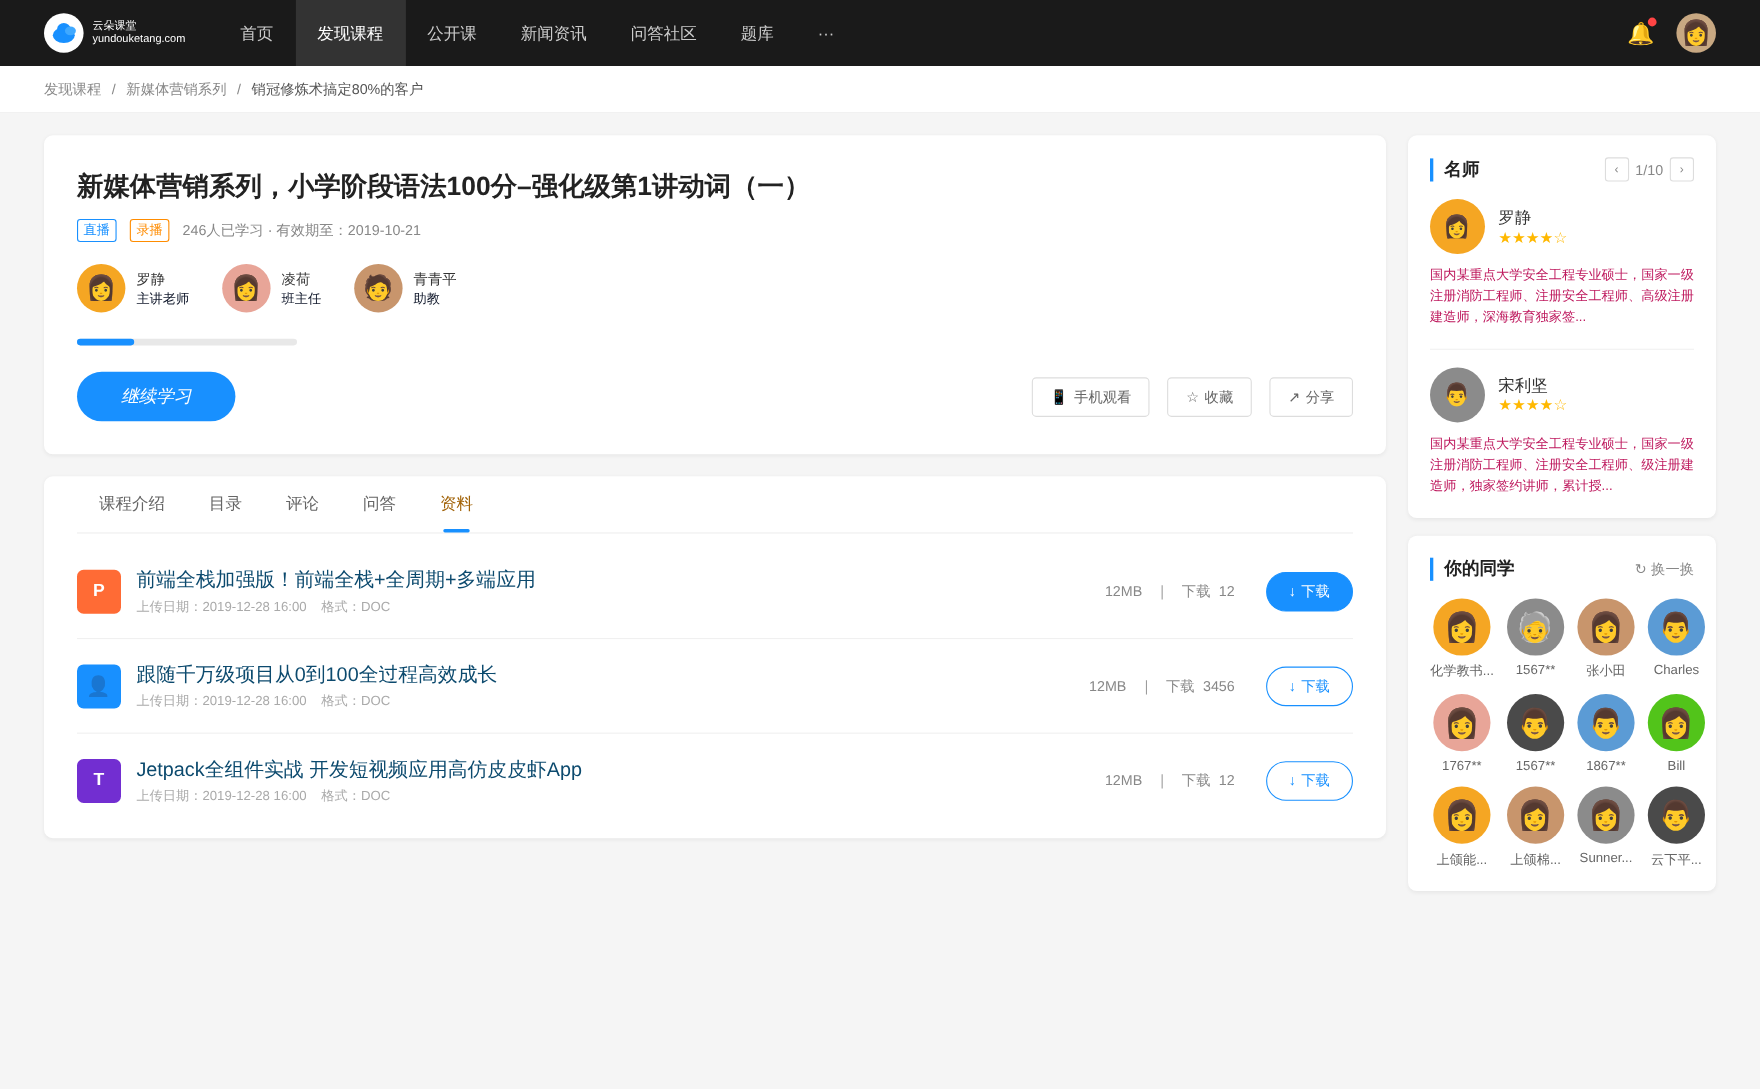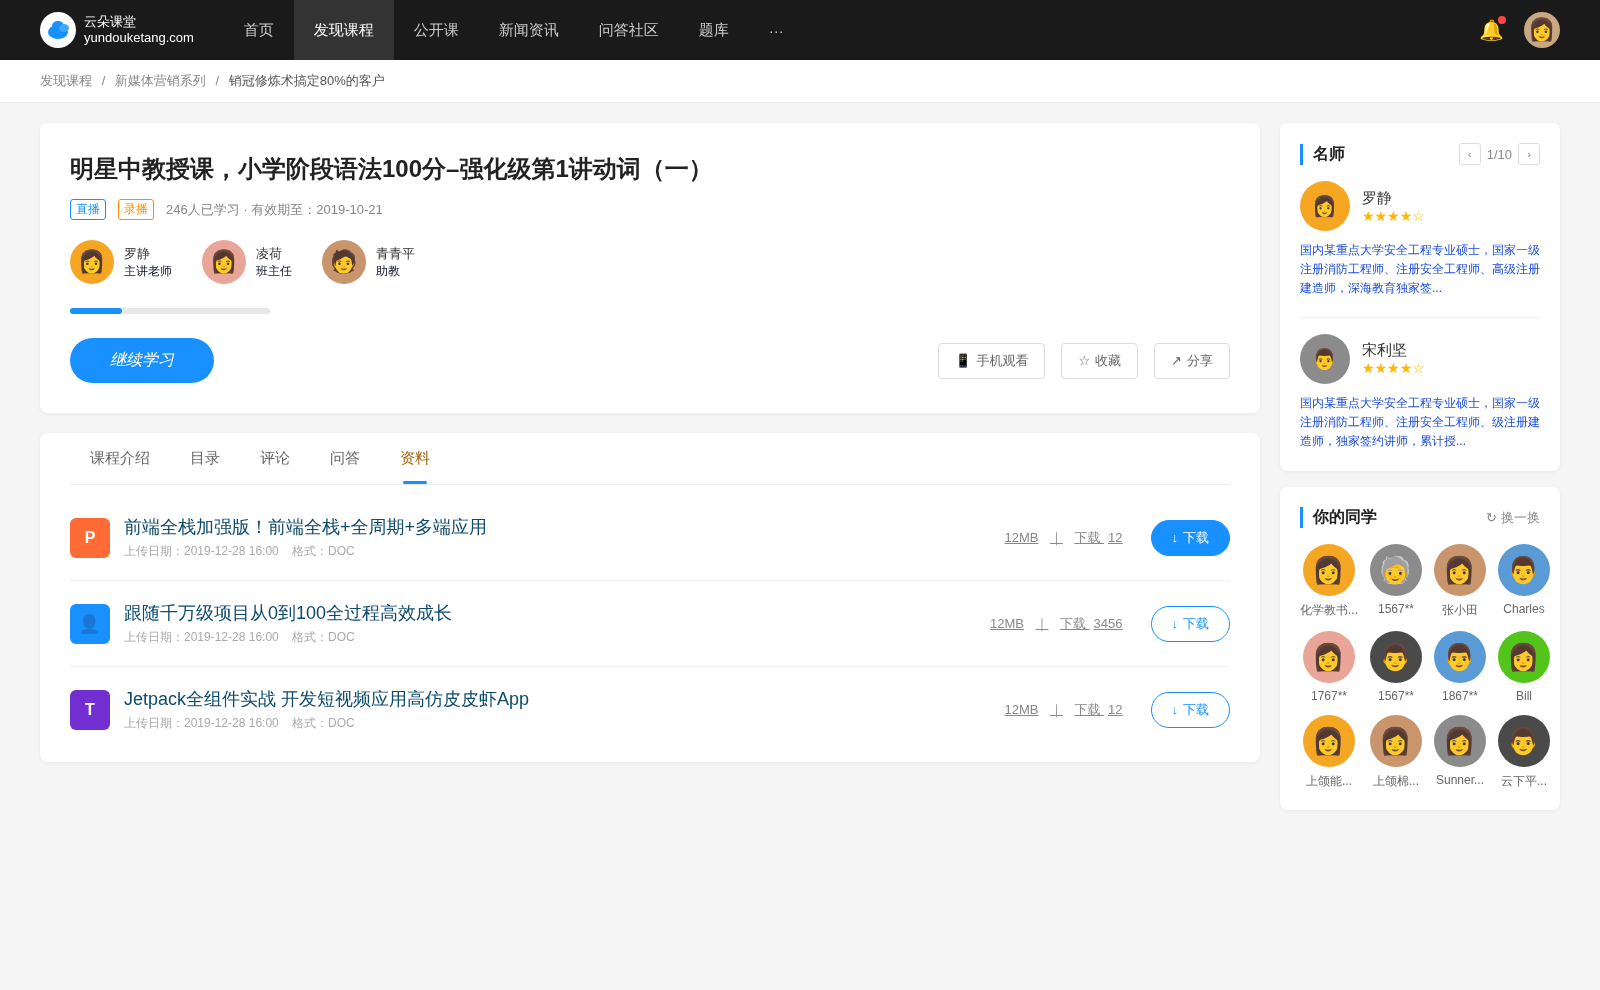--- a/index.html
+++ b/index.html
@@ -68,41 +68,41 @@
     .resource-item { display: flex; align-items: center; padding: 20px 0; border-bottom: 1px solid #f0f0f0; }
     .resource-item:last-child { border-bottom: none; }
     .resource-icon { width: 40px; height: 40px; border-radius: 6px; display: flex; align-items: center; justify-content: center; color: #fff; font-weight: bold; font-size: 16px; margin-right: 14px; flex-shrink: 0; }
     .resource-icon-p { background: #ff6b35; }
     .resource-icon-u { background: #1890ff; }
     .resource-icon-t { background: #722ed1; }
     .resource-info { flex: 1; }
     .resource-name { font-size: 18px; color: #0c4a6e; margin-bottom: 4px; }
     .resource-meta { font-size: 12px; color: #aaa; }
     .resource-stats { color: #888; font-size: 13px; margin-right: 20px; white-space: nowrap; }
-    .resource-stats span { margin: 6px 4px; text-decoration: underline; }
+    .resource-stats span { margin: 6px 4px; }
     .btn-download { background: #fff; color: #1890ff; border: 1px solid #1890ff; border-radius: 20px; padding: 8px 20px; font-size: 13px; cursor: pointer; display: flex; align-items: center; gap: 5px; white-space: nowrap; }
     .btn-download-solid { background: #1890ff; color: #fff; border: 1px solid #1890ff; border-radius: 20px; padding: 8px 20px; font-size: 13px; cursor: pointer; display: flex; align-items: center; gap: 5px; white-space: nowrap; }
 
     
     .right-sidebar { width: 280px; flex-shrink: 0; }
 
     
     .sidebar-card { background: #fff; border-radius: 8px; padding: 20px; margin-bottom: 16px; box-shadow: 0 1px 4px rgba(0,0,0,0.06); }
     .sidebar-card-header { display: flex; align-items: center; margin-bottom: 16px; }
     .sidebar-card-title { font-size: 16px; font-weight: bold; color: #222; border-left: 3px solid #1890ff; padding-left: 10px; flex: 1; }
     .pagination-mini { display: flex; align-items: center; gap: 6px; font-size: 13px; color: #888; }
     .pagination-mini button { background: none; border: 1px solid #ddd; border-radius: 3px; width: 22px; height: 22px; cursor: pointer; display: flex; align-items: center; justify-content: center; font-size: 11px; color: #888; }
     .teacher-item { margin-bottom: 18px; }
     .teacher-item:last-child { margin-bottom: 0; }
     .teacher-header { display: flex; align-items: center; gap: 12px; margin-bottom: 10px; }
     .teacher-avatar { width: 50px; height: 50px; border-radius: 50%; background: #ddd; overflow: hidden; flex-shrink: 0; }
     .teacher-avatar-inner { width: 100%; height: 100%; display: flex; align-items: center; justify-content: center; font-size: 20px; }
     .teacher-name { font-size: 15px; font-weight: 500; color: #333; }
     .stars { color: #ffb800; font-size: 14px; }
-    .teacher-desc { font-size: 12px; color: #1d4ed8; line-height: 1.6; }
+    .teacher-desc { font-size: 12px; color: #be185d; line-height: 1.6; }
     .teacher-divider { border: none; border-top: 1px solid #f0f0f0; margin: 16px 0; }
 
     
     .classmates-header { display: flex; align-items: center; margin-bottom: 16px; }
     .refresh-btn { display: flex; align-items: center; gap: 4px; color: #888; font-size: 13px; cursor: pointer; margin-left: auto; }
     .classmates-grid { display: grid; grid-template-columns: repeat(4, 1fr); gap: 12px; }
     .classmate-item { display: flex; flex-direction: column; align-items: center; gap: 6px; }
     .classmate-avatar { width: 52px; height: 52px; border-radius: 50%; background: #ddd; overflow: hidden; display: flex; align-items: center; justify-content: center; font-size: 22px; }
     .classmate-name { font-size: 12px; color: #666; text-align: center; max-width: 60px; overflow: hidden; text-overflow: ellipsis; white-space: nowrap; }
 
@@ -120,21 +120,21 @@
 
 <nav class="navbar">
   <div class="logo">
     <div class="logo-icon">
       <svg viewBox="0 0 28 28" fill="none">
         <ellipse cx="14" cy="16" rx="10" ry="7" fill="#1890ff"></ellipse>
         <ellipse cx="14" cy="10" rx="6" ry="5" fill="#1890ff"></ellipse>
         <ellipse cx="20" cy="12" rx="5" ry="4" fill="#40a9ff"></ellipse>
       </svg>
     </div>
-    <div class="logo-text" style="white-space:pre-line; font-size:13px;">云朵课堂
+    <div class="logo-text" style="white-space:pre-line; font-size:10px;">云朵课堂
 yundouketang.com</div>
   </div>
   <div class="nav-items">
     <div class="nav-item">首页</div>
     <div class="nav-item active">发现课程</div>
     <div class="nav-item">公开课</div>
     <div class="nav-item">新闻资讯</div>
     <div class="nav-item">问答社区</div>
     <div class="nav-item">题库</div>
     <div class="nav-item">···</div>
@@ -156,21 +156,21 @@
   <a href="#">新媒体营销系列</a>
   <span class="sep"> / </span>
   <span class="current">销冠修炼术搞定80%的客户</span>
 </div>
 
 <div class="main-container">
 
   <div class="left-content">
 
     <div class="course-card">
-      <div class="course-title">明星中教授课，小学阶段语法100分–强化级第1讲动词（一）</div>
+      <div class="course-title">新媒体营销系列，小学阶段语法100分–强化级第1讲动词（一）</div>
       <div class="course-meta">
         <span class="badge badge-live">直播</span>
         <span class="badge badge-record">录播</span>
         <span>246人已学习 · 有效期至：2019-10-21</span>
       </div>
       <div class="instructors">
         <div class="instructor">
           <div class="instructor-avatar av-orange" style="display:flex;align-items:center;justify-content:center;font-size:22px;">👩</div>
           <div class="instructor-info">
             <div class="instructor-name">罗静</div>

